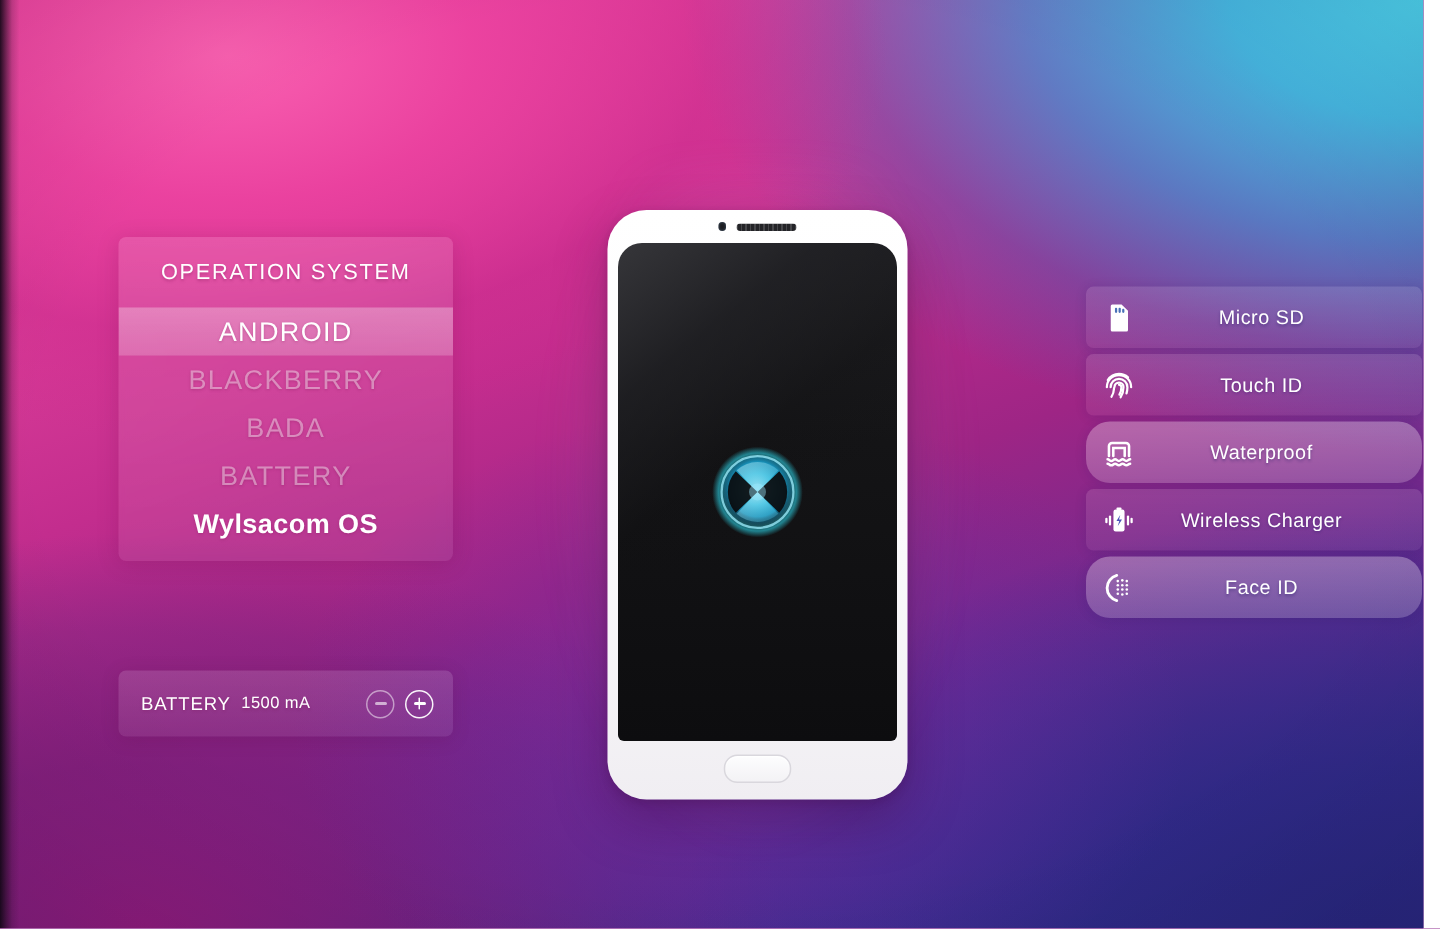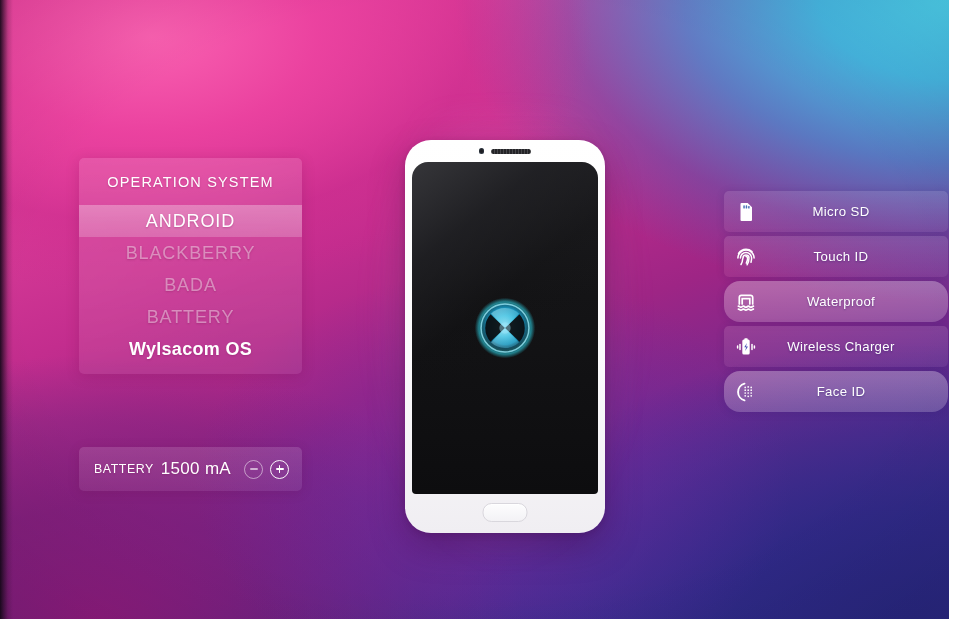--- a/index.html
+++ b/index.html
@@ -134,21 +134,21 @@
   .bat-label {
     margin-left: 15px;
     color: #fff;
     font-size: 12.4px;
     letter-spacing: 0.55px;
     text-shadow: 0 1px 2px rgba(120,20,80,0.3);
   }
   .bat-value {
     margin-left: 7px;
     color: #fff;
-    font-size: 17px;
+    font-size: 11px;
     letter-spacing: 0.3px;
     text-shadow: 0 1px 2px rgba(120,20,80,0.3);
   }
   .bat-steppers {
     margin-left: auto; margin-right: 13px;
     display: flex; align-items: center; gap: 7px;
   }
   .stepper {
     width: 17px; height: 17px; border-radius: 50%;
     display: flex; align-items: center; justify-content: center;

